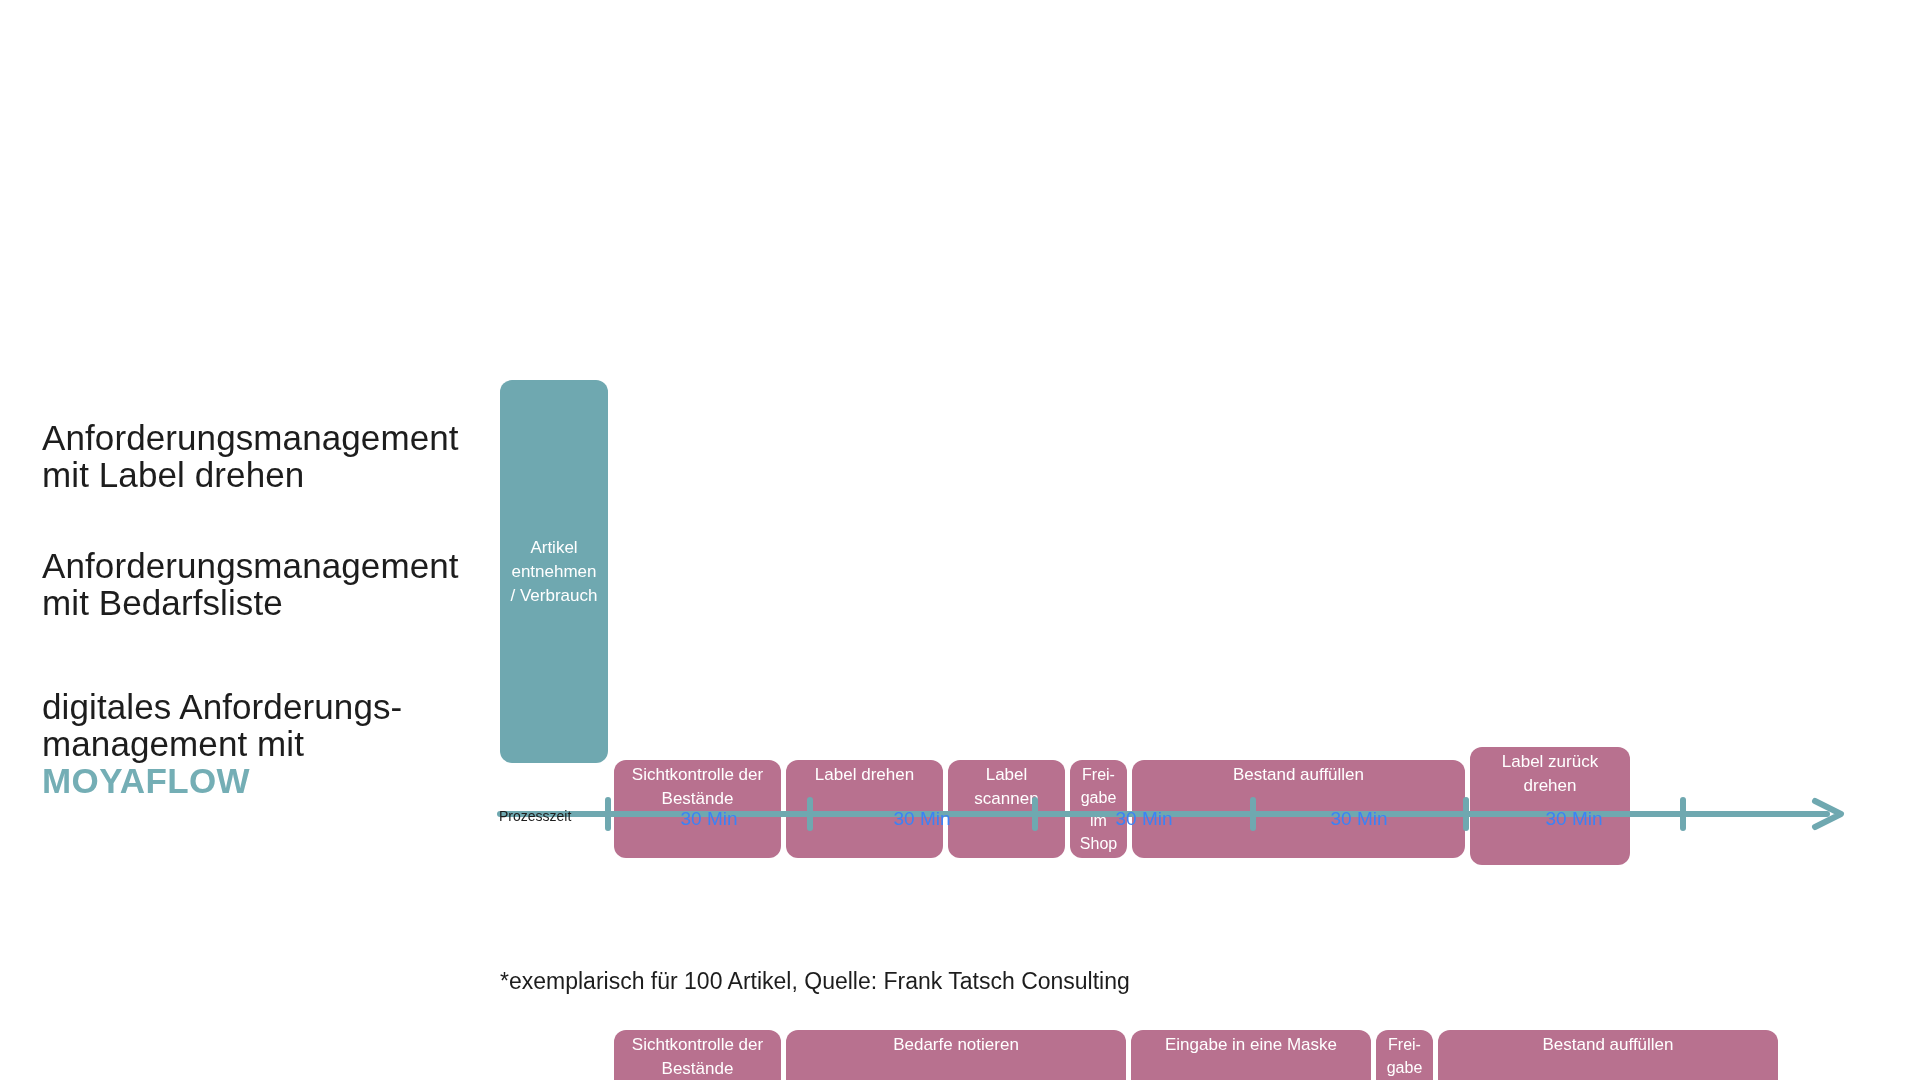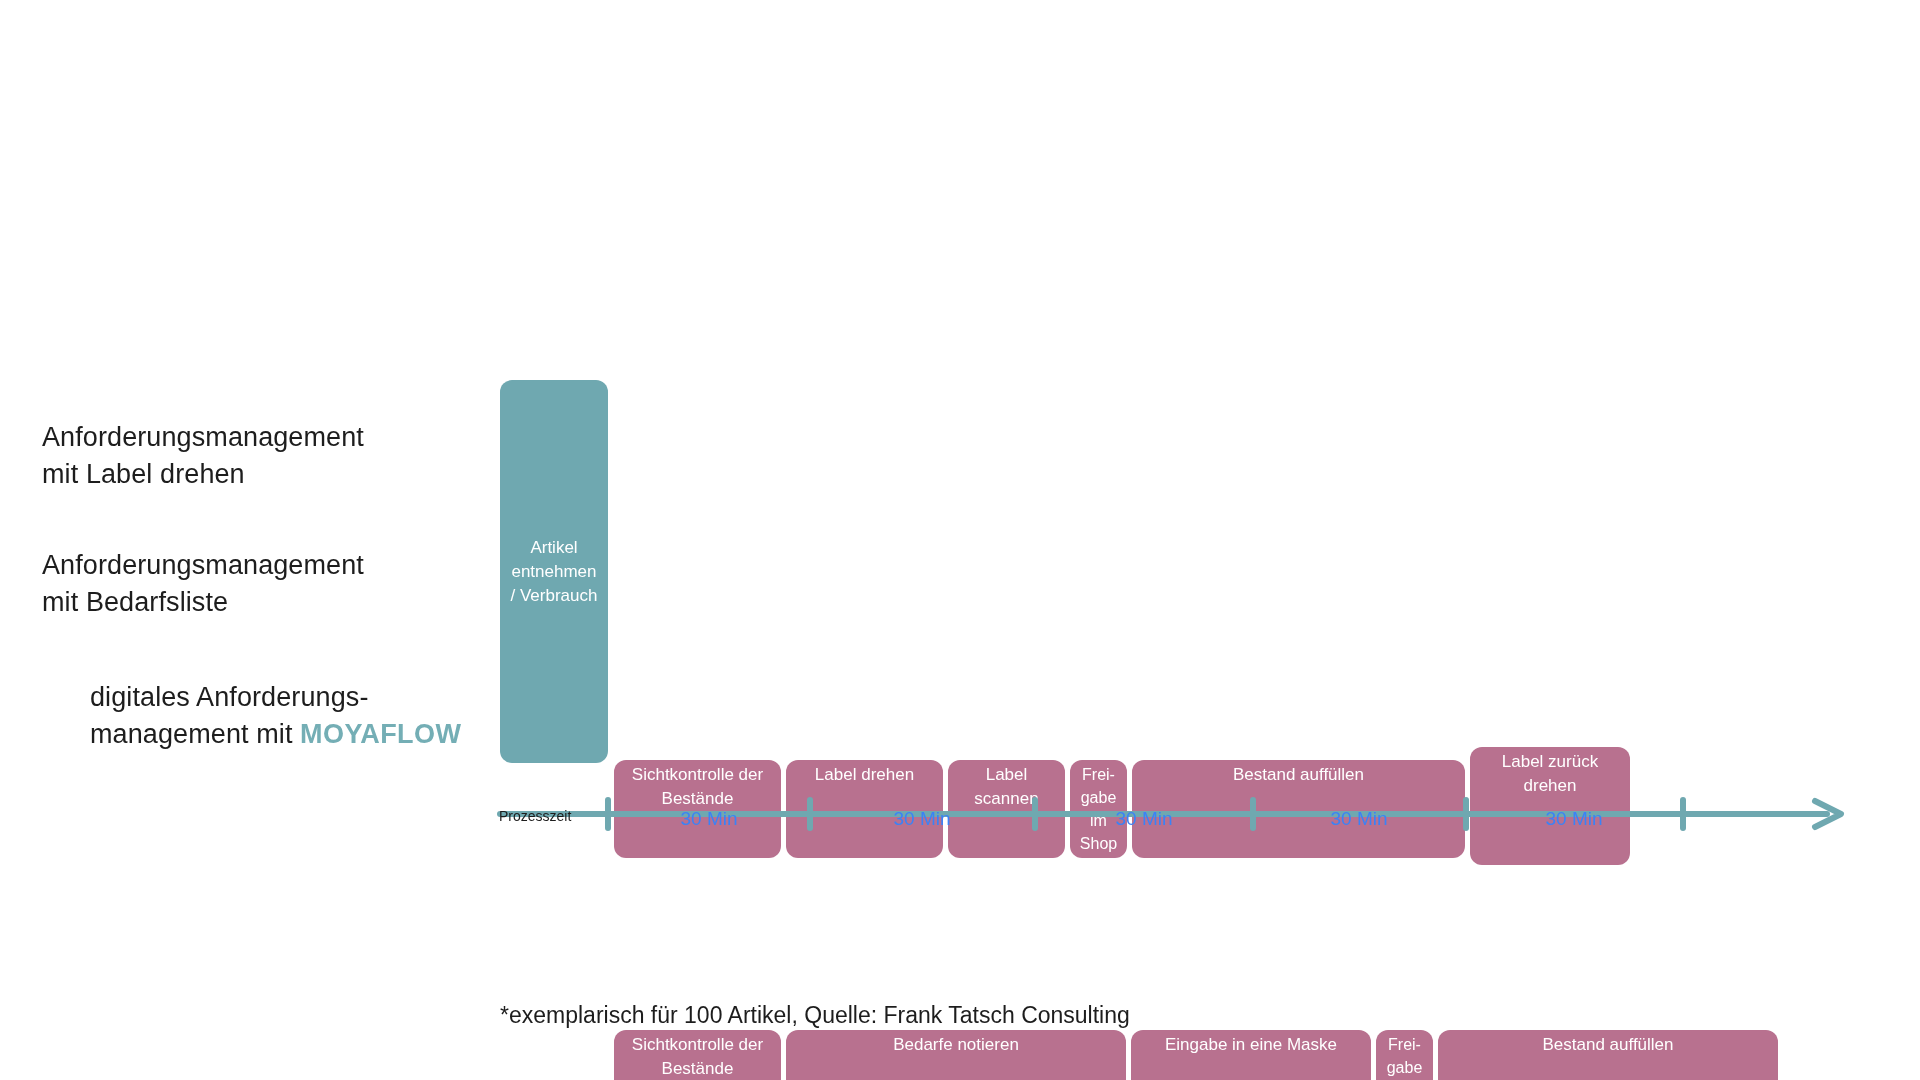--- a/index.html
+++ b/index.html
@@ -21,29 +21,29 @@
     position: absolute;
     left: 42px;
     top: 380px;
     width: 430px;
     height: 390px;
   }
   .row-label {
     position: absolute;
     left: 0;
     width: 430px;
-    font-size: 27px;
+    font-size: 35px;
     line-height: 37px;
     color: #1d1d1d;
     font-weight: 400;
     letter-spacing: .1px;
   }
   .row-label.r0 { top: 39px; }
   .row-label.r1 { top: 167px; }
-  .row-label.r2 { top: 299px; margin-left: 48px; }
+  .row-label.r2 { top: 308px; }
   .brand {
     color: #74aeb5;
     font-weight: 700;
     letter-spacing: .4px;
     text-align: center;
   }
 
   
   #chart {
     position: absolute;
@@ -128,21 +128,21 @@
     text-align: center;
     white-space: nowrap;
     transform: translateX(-50%);
     top: 808px;
   }
 
   
   #footnote {
     position: absolute;
     left: 500px;
-    top: 1002px;
+    top: 968px;
     font-size: 23px;
     color: #1d1d1d;
     white-space: nowrap;
   }
 </style>
 </head>
 <body>
 
 <div id="row-labels">
   <div class="row-label r0">

